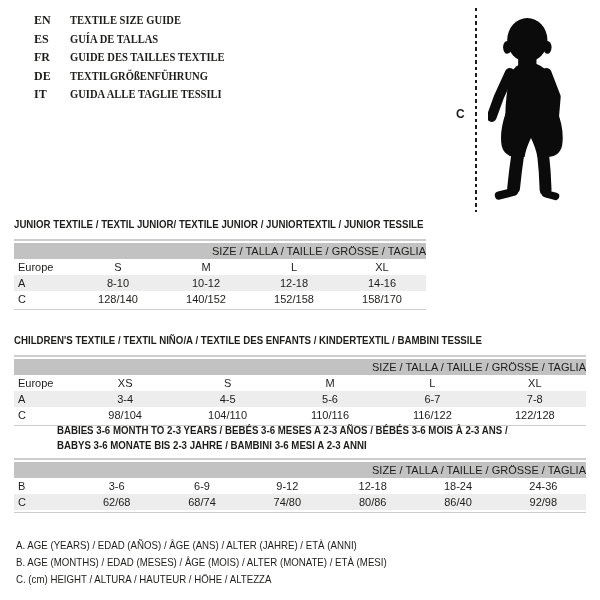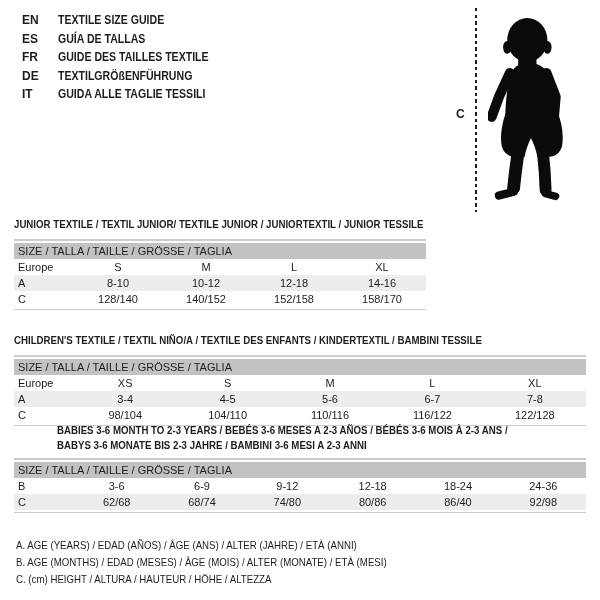--- a/index.html
+++ b/index.html
@@ -4,43 +4,43 @@
 <style>
   html,body{margin:0;padding:0;}
   body{
     width:600px;height:600px;position:relative;background:#ffffff;
     font-family:"Liberation Sans","DejaVu Sans",sans-serif;
     color:var(--text,#1d1d1b);overflow:hidden;
   }
   .cond{display:inline-block;transform:scaleX(0.88);transform-origin:0 50%;white-space:nowrap;}
 
   
-  .lang-block{position:absolute;left:22px;top:11px;}
+  .lang-block{position:absolute;left:34px;top:11px;font-family:Liberation Serif, serif;}
   .lang-row{display:flex;height:18.6px;line-height:18.6px;font-size:12px;font-weight:bold;}
   .lang-code{width:36px;}
 
   
   .figure-area{position:absolute;left:452px;top:6px;width:145px;height:210px;}
   .figure-c{position:absolute;left:4px;top:101px;font-size:12px;font-weight:bold;}
   .dashed-line{
     position:absolute;left:23px;top:2px;width:2px;height:204px;
     background:repeating-linear-gradient(to bottom,#1c1c1c 0 3.5px,transparent 3.5px 6.5px);
   }
   .baby-svg{position:absolute;left:36px;top:4px;width:96px;height:200px;}
 
   
   .section{position:absolute;left:14px;}
   .s1{top:202px;width:412px;margin-top:16px;}
   .s2{top:334px;width:572px;}
   .s3{top:423px;width:572px;}
   .sec-title{font-weight:bold;font-size:11px;line-height:12px;height:13px;margin-bottom:8px;}
   .sec-title2{font-weight:bold;font-size:11px;line-height:15px;margin-bottom:5px;margin-left:43px;}
   .tbl{border-top:2px solid var(--rule,#cdcdcd);border-bottom:1px solid var(--rule,#cdcdcd);padding:2px 0;}
-  .thead{height:16px;line-height:16px;font-size:11px;background:var(--header-bar,#c2c2c2);padding-left:4px;}
-  .trow{display:flex;height:16px;line-height:16.5px;font-size:11px;}
+  .thead{height:16px;line-height:16px;font-size:11px;background:var(--header-bar,#c2c2c2);padding-left:4px;text-align:right;}
+  .trow{display:flex;height:16px;line-height:16.5px;font-size:11px;justify-content:flex-end;}
   .trow.alt{background:var(--alt-row,#ededed);}
   .tlabel{width:56px;padding-left:4px;}
   .tcell{flex:1;text-align:center;}
 
   
   .legend{position:absolute;left:16px;top:537px;}
   .legend-line{height:17px;line-height:17px;font-size:11px;font-weight:normal;}
 </style>
 </head>
 <body>

